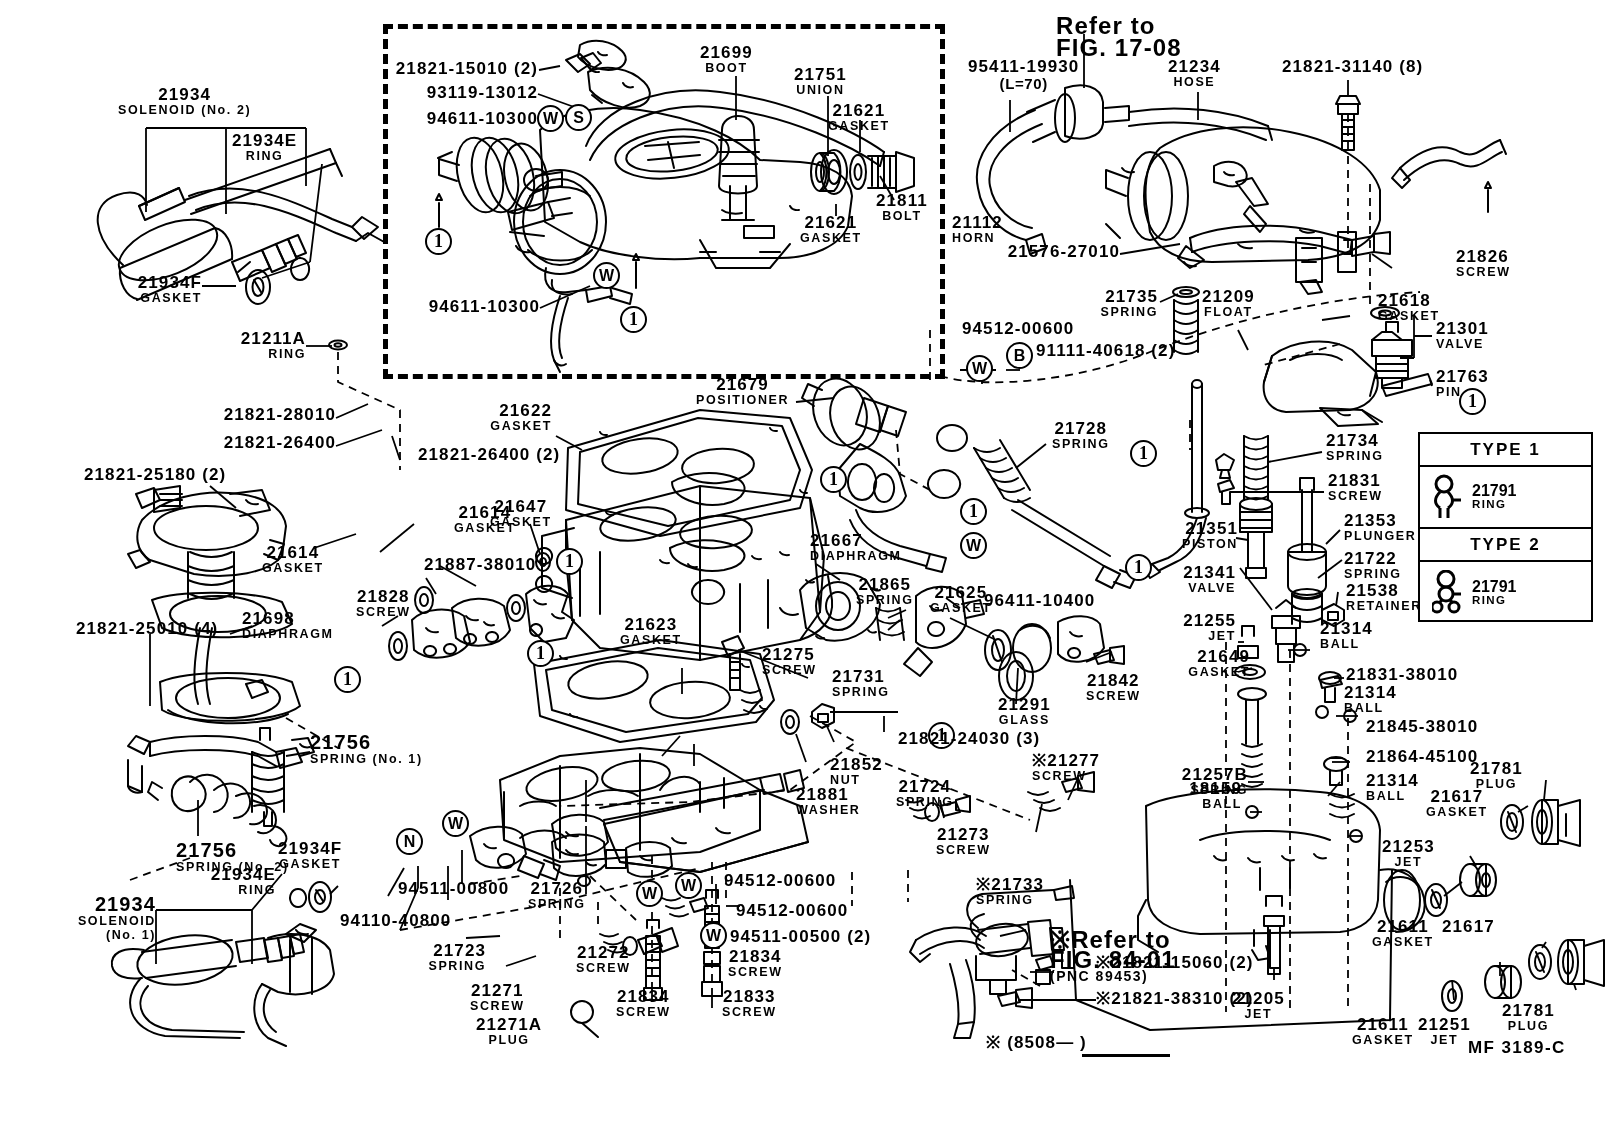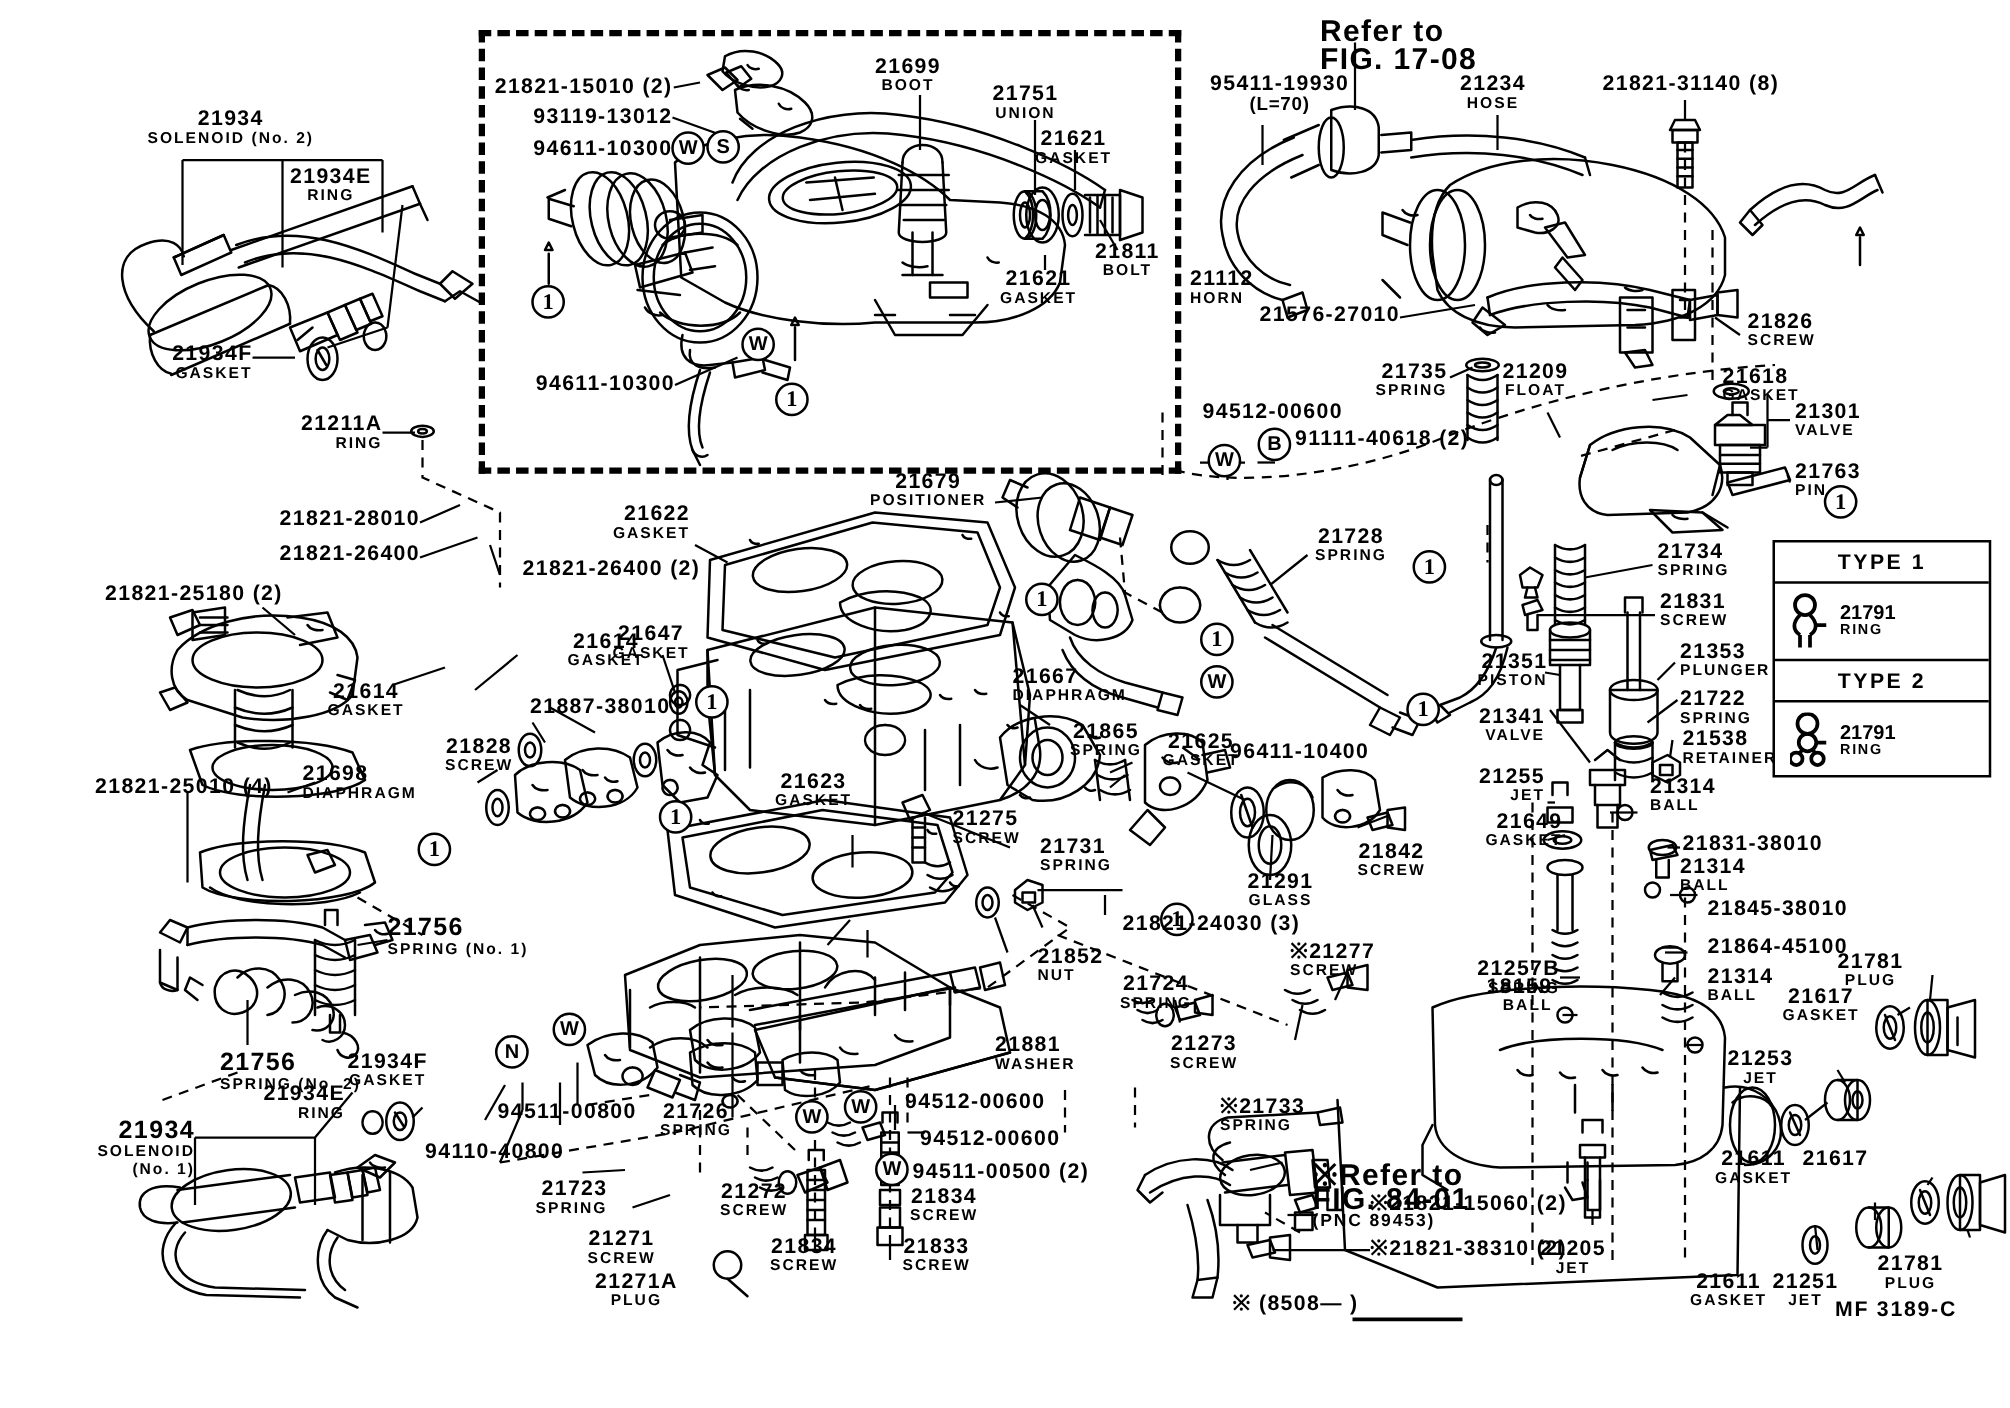--- a/index.html
+++ b/index.html
@@ -969,21 +969,21 @@
   <div class="lbl ctr" style="left:1282px; top:58px;">
     <span class="pn">21821-31140 (8)</span>
   </div>
   <div class="lbl" style="left:952px; top:214px;">
     <span class="pn">21112</span>
       <span class="nm">HORN</span>
   </div>
   <div class="lbl rgt" style="left:1000px; top:243px; width:120px;">
     <span class="pn">21576-27010</span>
   </div>
-  <div class="lbl" style="left:1398px; top:248px;">
+  <div class="lbl" style="left:1456px; top:248px;">
     <span class="pn">21826</span>
       <span class="nm">SCREW</span>
   </div>
   <div class="lbl" style="left:1378px; top:292px;">
     <span class="pn">21618</span>
       <span class="nm">GASKET</span>
   </div>
   <div class="lbl" style="left:1436px; top:320px;">
     <span class="pn">21301</span>
       <span class="nm">VALVE</span>
@@ -1223,21 +1223,21 @@
     <span class="pn">21842</span>
       <span class="nm">SCREW</span>
   </div>
   <div class="lbl rgt" style="left:898px; top:730px; width:140px;">
     <span class="pn">21821-24030 (3)</span>
   </div>
   <div class="lbl" style="left:830px; top:756px;">
     <span class="pn">21852</span>
       <span class="nm">NUT</span>
   </div>
-  <div class="lbl" style="left:796px; top:786px;margin-top:41px;">
+  <div class="lbl" style="left:796px; top:786px;">
     <span class="pn">21881</span>
       <span class="nm">WASHER</span>
   </div>
   <div class="lbl ctr" style="left:896px; top:778px;">
     <span class="pn">21724</span>
       <span class="nm">SPRING</span>
   </div>
   <div class="lbl ctr" style="left:936px; top:826px;">
     <span class="pn">21273</span>
       <span class="nm">SCREW</span>

